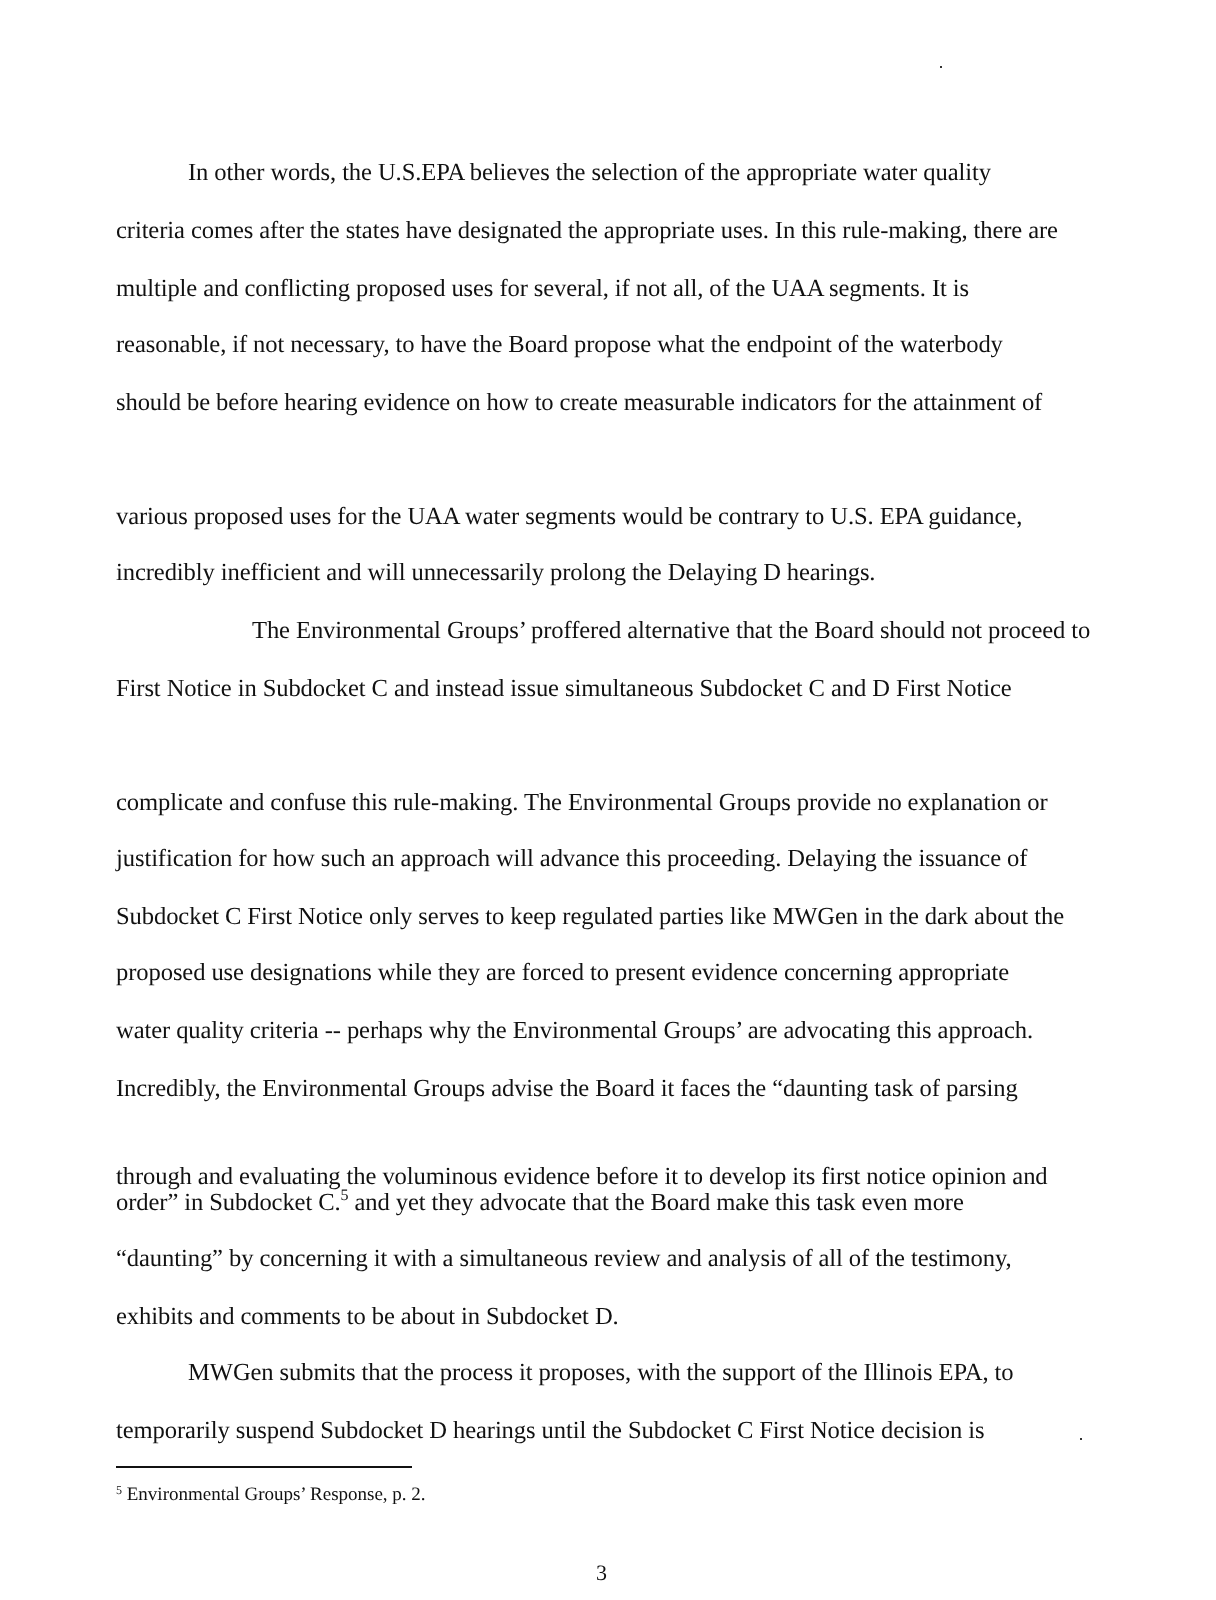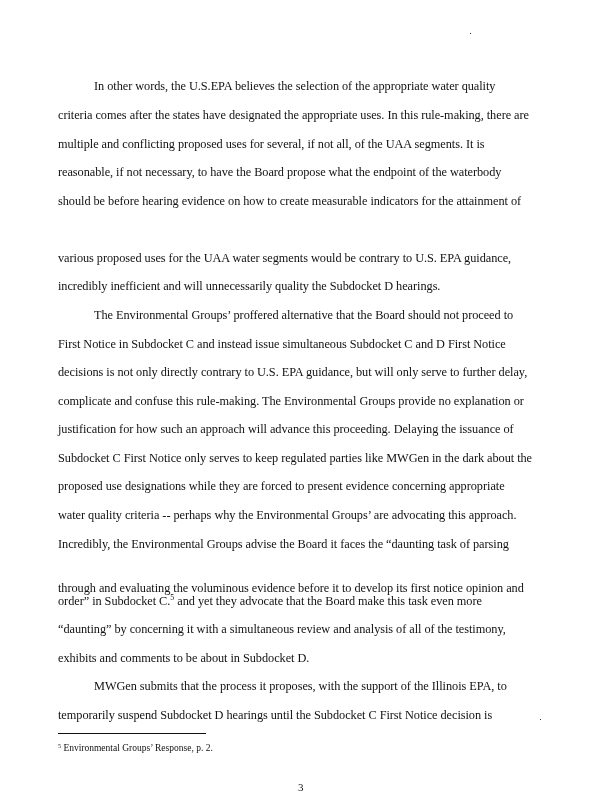--- a/index.html
+++ b/index.html
@@ -20,25 +20,24 @@
 
 <div class="page">
   <div class="speck" style="left:470px; top:16px;"></div>
 
   <div class="line indent" style="top:62px;">In other words, the U.S.EPA believes the selection of the appropriate water quality</div>
   <div class="line" style="top:91px;">criteria comes after the states have designated the appropriate uses.  In this rule-making, there are</div>
   <div class="line" style="top:120px;">multiple and conflicting proposed uses for several, if not all, of the UAA segments.  It is</div>
   <div class="line" style="top:148px;">reasonable, if not necessary, to have the Board propose what the endpoint of the waterbody</div>
   <div class="line" style="top:177px;">should be before hearing evidence on how to create measurable indicators for the attainment of</div>
   <div class="line" style="top:234px;">various proposed uses for the UAA water segments would be contrary to U.S. EPA guidance,</div>
-  <div class="line" style="top:262px;">incredibly inefficient and will unnecessarily quality the Subdocket D hearings.</div>
+  <div class="line" style="top:262px;">incredibly inefficient and will unnecessarily prolong the Delaying D hearings.</div>
 
-  <div class="line indent" style="top:291px;">The Environmental Groups’ proffered alternative that the Board should not proceed to</div>
+  <div class="line indent" style="top:291px;margin-left:32px;">The Environmental Groups’ proffered alternative that the Board should not proceed to</div>
   <div class="line" style="top:320px;">First Notice in Subdocket C and instead issue simultaneous Subdocket C and D First Notice</div>
-  <div class="line" style="top:348px;">decisions is not only directly contrary to U.S. EPA guidance, but will only serve to further delay,</div>
   <div class="line" style="top:377px;">complicate and confuse this rule-making.  The Environmental Groups provide no explanation or</div>
   <div class="line" style="top:405px;">justification for how such an approach will advance this proceeding.  Delaying the issuance of</div>
   <div class="line" style="top:434px;">Subdocket C First Notice only serves to keep regulated parties like MWGen in the dark about the</div>
   <div class="line" style="top:462px;">proposed use designations while they are forced to present evidence concerning appropriate</div>
   <div class="line" style="top:491px;">water quality criteria -- perhaps why the Environmental Groups’ are advocating this approach.</div>
   <div class="line" style="top:520px;">Incredibly, the Environmental Groups advise the Board it faces the “daunting task of parsing</div>
   <div class="line" style="top:548px;margin-top:16px;">through and evaluating the voluminous evidence before it to develop its first notice opinion and</div>
   <div class="line" style="top:577px;">
     <span>order” in Subdocket C.</span><sup>5</sup><span> and yet they advocate that the Board make this task even more</span>
   </div>

